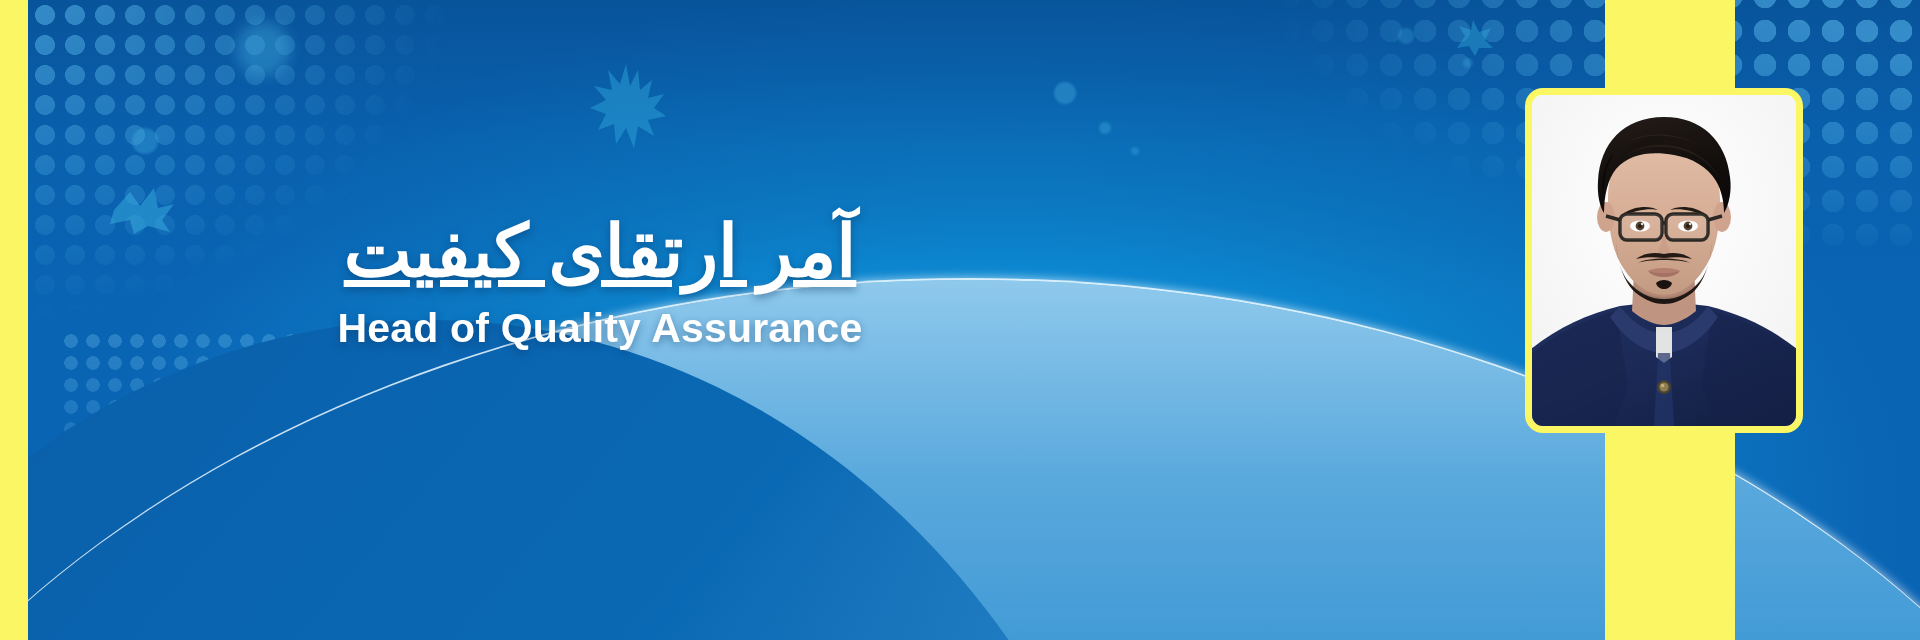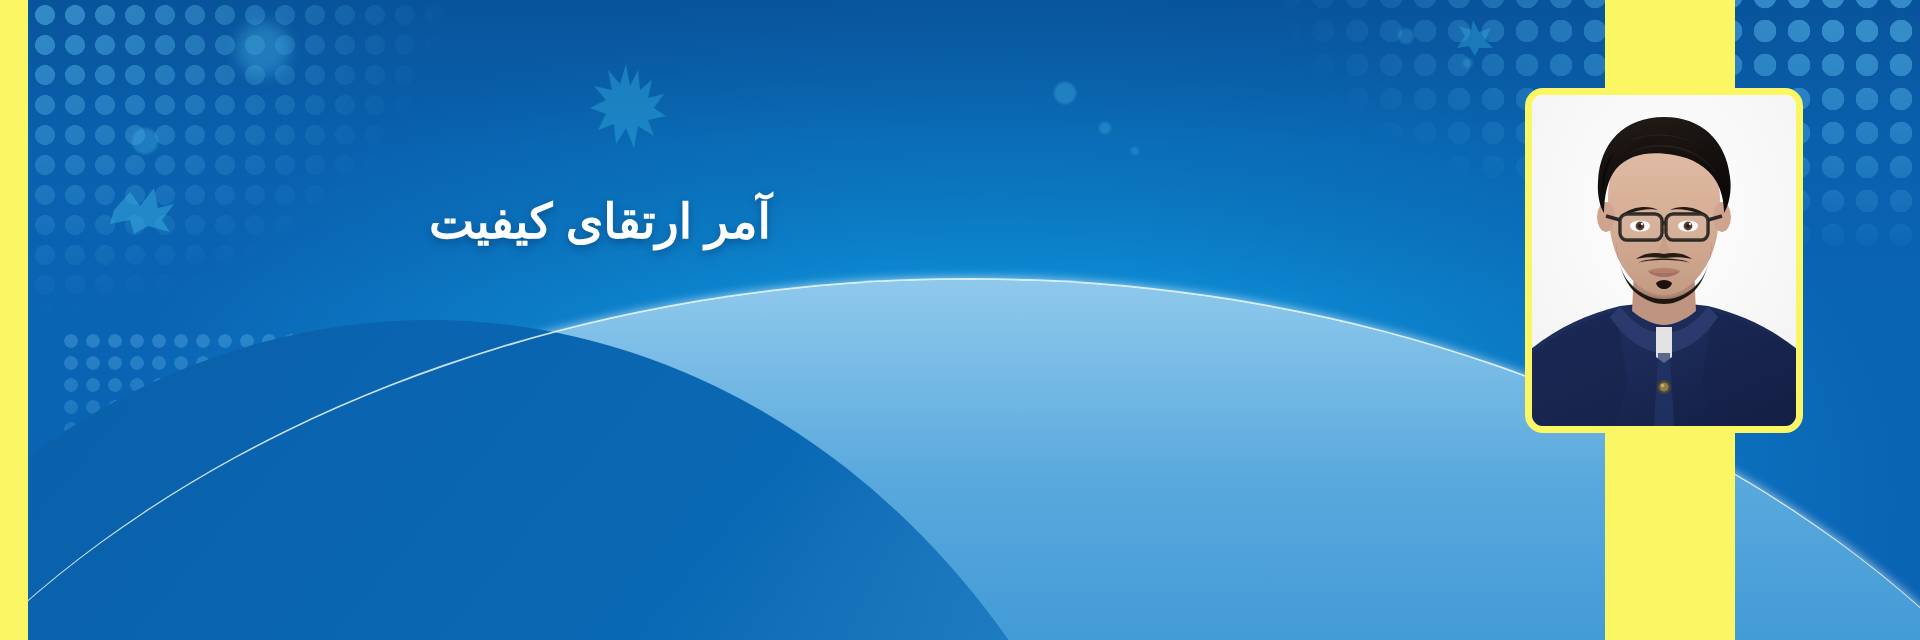--- a/index.html
+++ b/index.html
@@ -94,28 +94,29 @@
   
   .text-block{
     position:absolute;
     left:0; top:196px;
     width:1200px;
     text-align:center;
     z-index:6;
   }
   .title-fa{
     color:#ffffff;
-    font-size:48px;
+    font-size:72px;
     font-weight:bold;
     line-height:1.1;
     direction:rtl;
     unicode-bidi:isolate;
     letter-spacing:0;
     text-shadow:0 3px 8px rgba(4,48,92,.45);
-    margin:0 0 14px 0;
+    margin:16px 0 14px 0;
+    text-decoration:underline;
   }
   .title-en{
     color:#ffffff;
     font-size:41px;
     font-weight:bold;
     line-height:1.15;
     letter-spacing:.2px;
     text-shadow:0 3px 8px rgba(4,48,92,.40);
     margin:0;
   }
@@ -173,20 +174,21 @@
 
   <div class="globe"></div>
   <div class="globe-shade"></div>
   <div class="horizon-glow"></div>
 
   <div class="stripe-left"></div>
   <div class="stripe-right-band"></div>
 
   <div class="text-block">
     <h1 class="title-fa">آمر ارتقای کیفیت</h1>
+    <h2 class="title-en">Head of Quality Assurance</h2>
   </div>
 
   <div class="portrait-card">
     <div class="portrait-inner">
       <svg class="portrait-svg" viewBox="0 0 264 331" preserveAspectRatio="xMidYMid slice">
         <defs>
           <linearGradient id="skinG" x1="0" y1="0" x2="0" y2="1">
             <stop offset="0%" stop-color="#e2bda6"></stop>
             <stop offset="55%" stop-color="#d6ad95"></stop>
             <stop offset="100%" stop-color="#c39a82"></stop>

